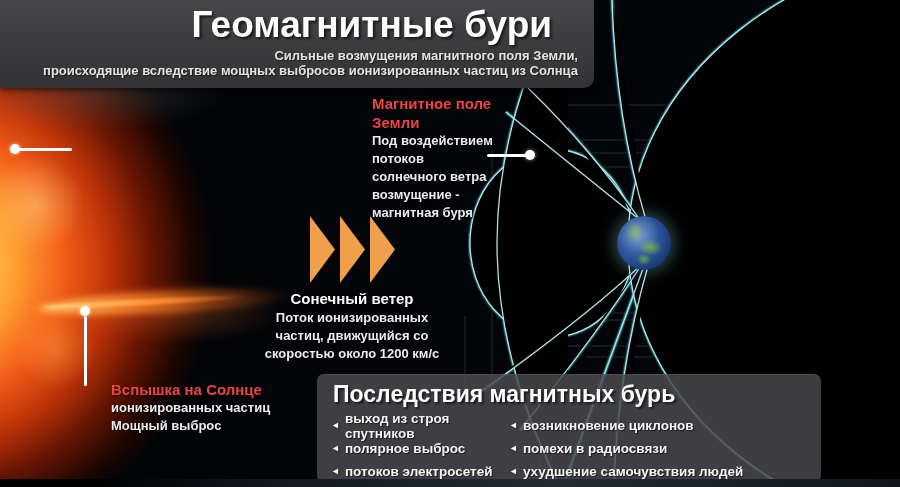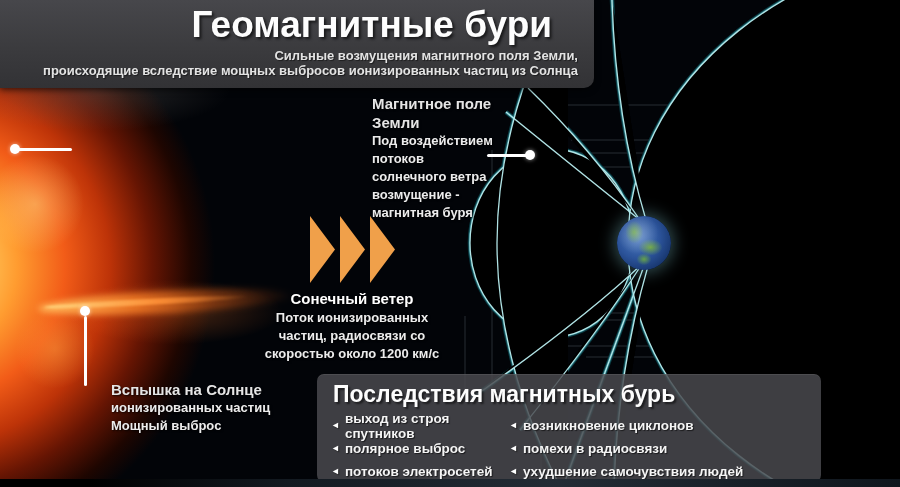--- a/index.html
+++ b/index.html
@@ -49,21 +49,21 @@
     background:
       radial-gradient(circle at 38% 32%, rgba(255,255,255,.28), rgba(255,255,255,0) 42%),
       radial-gradient(ellipse 16px 11px at 62% 58%, #71a848 0%, rgba(113,168,72,0) 75%),
       radial-gradient(ellipse 12px 15px at 32% 30%, #5d9b41 0%, rgba(93,155,65,0) 75%),
       radial-gradient(ellipse 10px 8px at 50% 80%, #64a04a 0%, rgba(100,160,74,0) 75%),
       radial-gradient(circle at 40% 40%, #4d7cc0 0%, #2c549b 45%, #1a3a74 72%, #0b1f44 100%);
     box-shadow:0 0 16px 3px rgba(140,220,230,.35);
   }
   
   .callout{position:absolute;z-index:4;text-shadow:1px 1px 2px rgba(0,0,0,.8);}
-  .callout .c-title{font-size:15px;font-weight:700;color:#e5e5e5;line-height:19px;}
+  .callout .c-title{font-size:15px;font-weight:700;color:#ef4444;line-height:19px;}
   .callout .c-line{font-size:13px;font-weight:700;color:#ececec;line-height:18px;}
   .leader-h{position:absolute;height:3px;background:#fff;border-radius:2px;z-index:4;}
   .leader-v{position:absolute;width:3px;background:#fff;border-radius:2px;z-index:4;}
   .leader-dot{position:absolute;width:10px;height:10px;border-radius:50%;background:#fff;z-index:4;box-shadow:0 0 4px rgba(255,255,255,.6);}
   .wind{position:absolute;left:252px;top:289px;width:200px;text-align:center;z-index:4;text-shadow:1px 1px 2px rgba(0,0,0,.8);}
   .wind .c-title{font-size:15px;font-weight:700;line-height:20px;}
   .wind .c-line{font-size:13px;font-weight:700;color:#ececec;line-height:18px;}
   .arrow{
     position:absolute;top:216px;width:25px;height:67px;z-index:4;background:#f0a04a;
     clip-path:polygon(0 0,100% 50%,0 100%);
@@ -174,21 +174,21 @@
   <div class="leader-h" style="left:487px;top:154px;width:42px;"></div>
   <div class="leader-dot" style="left:525px;top:150px;"></div>
 
   <div class="arrow" style="left:310px;"></div>
   <div class="arrow" style="left:340px;"></div>
   <div class="arrow" style="left:370px;"></div>
 
   <div class="wind">
     <div class="c-title">Сонечный ветер</div>
     <div class="c-line">Поток ионизированных</div>
-    <div class="c-line">частиц, радиосвязи со</div>
+    <div class="c-line">частиц, движущийся со</div>
     <div class="c-line">скоростью около 1200 км/с</div>
   </div>
 
   <div class="panel">
     <div class="panel-title">Последствия магнитных бурь</div>
     <div class="panel-col col1">
       <div class="item">
           <span class="bullet">◄</span>
           <span>выход из строя спутников</span>
         </div>

